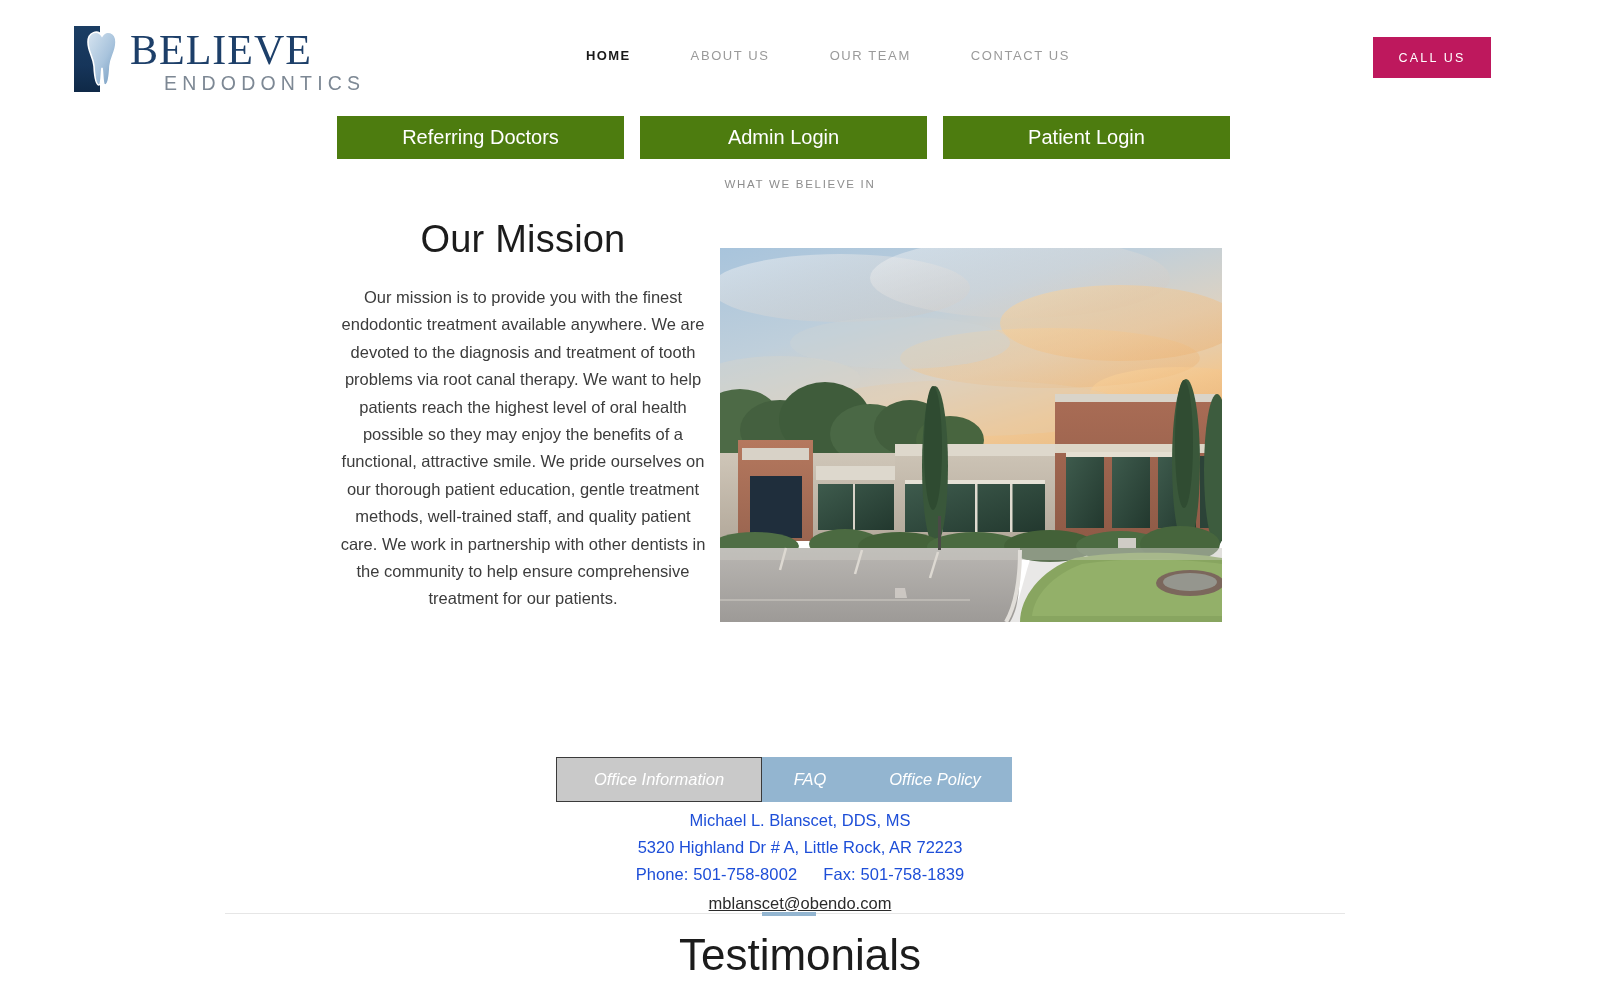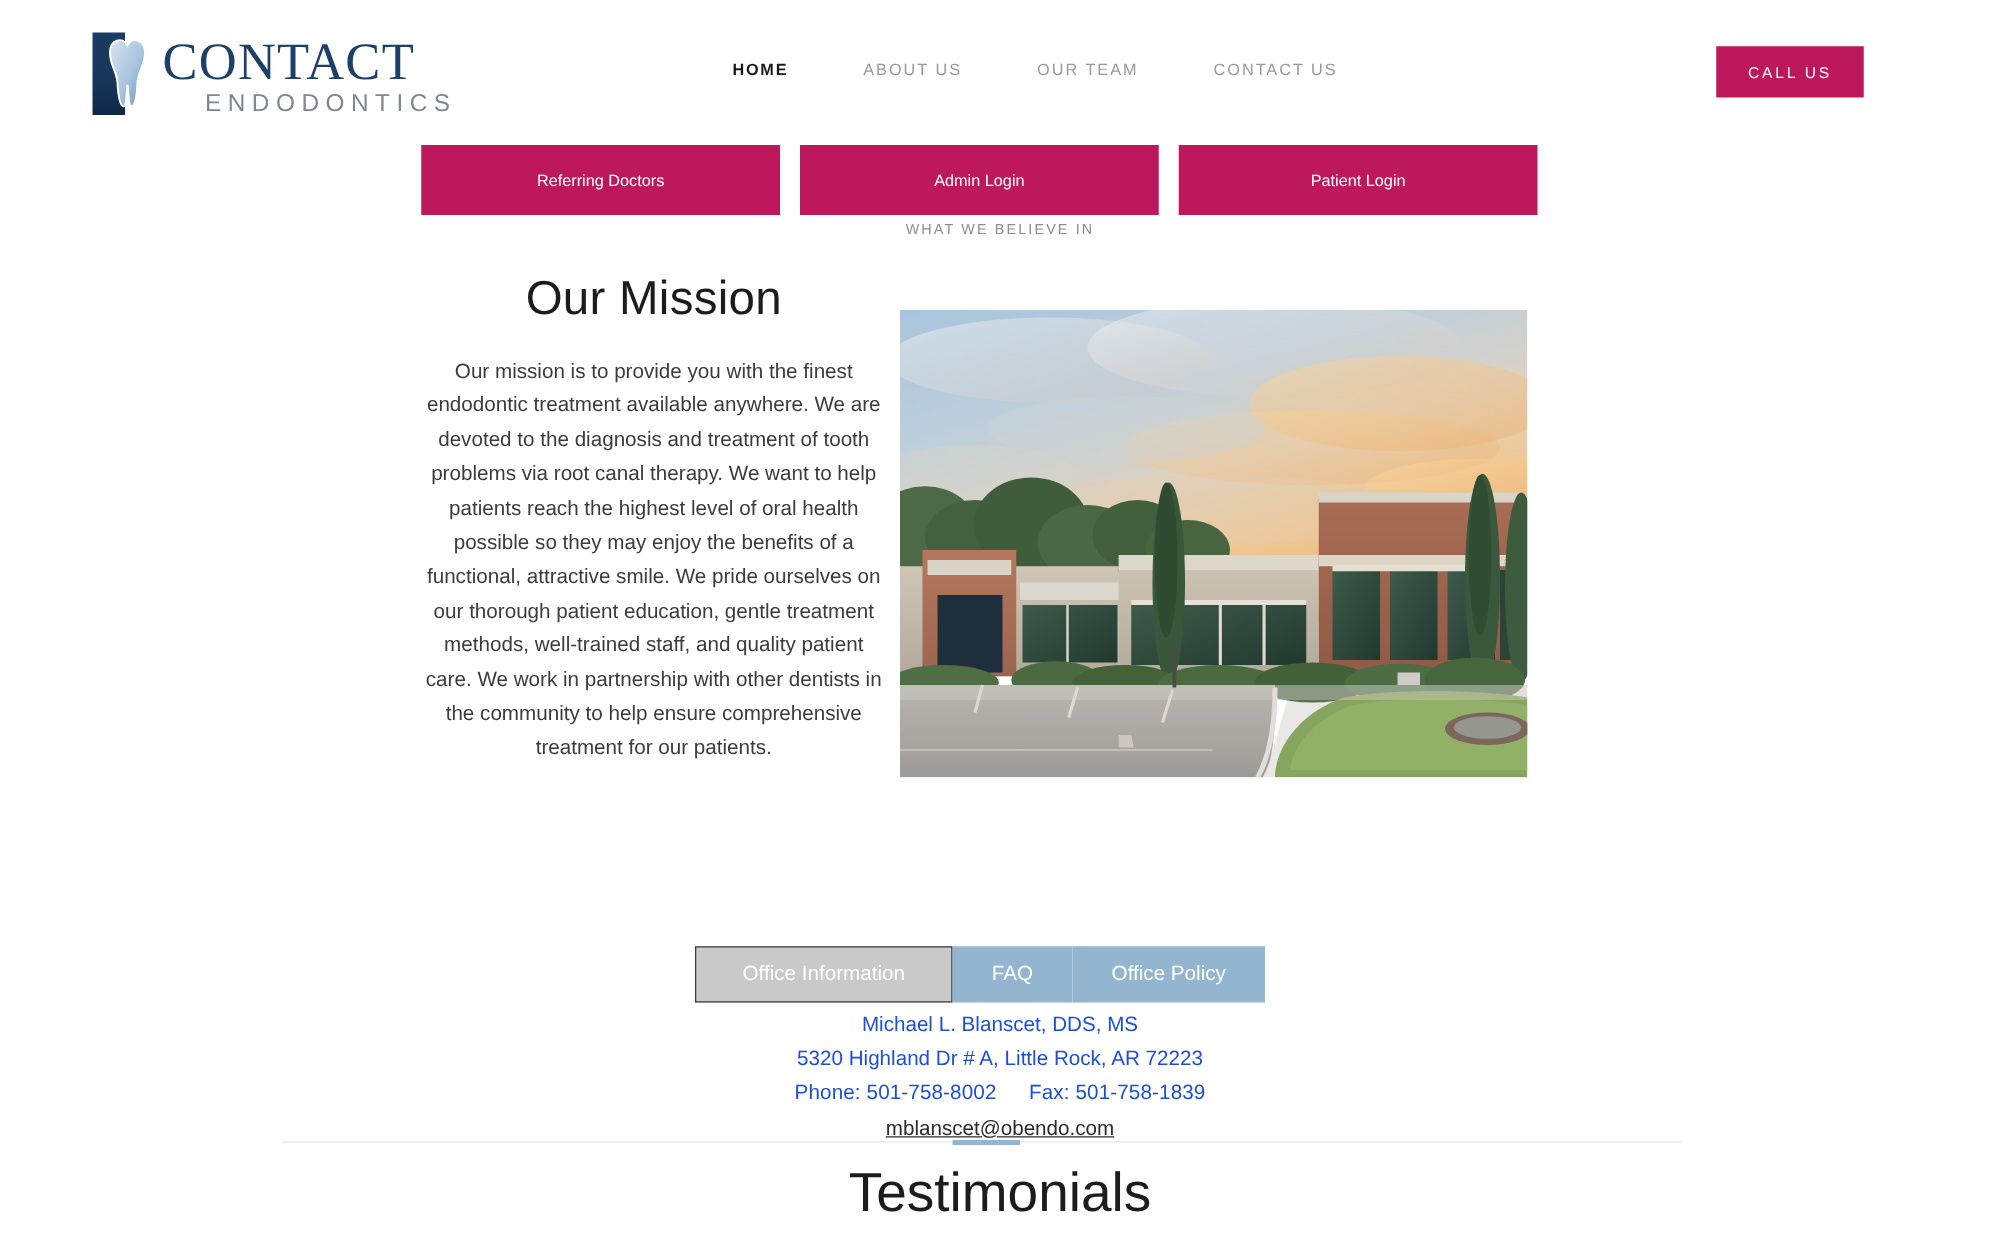--- a/index.html
+++ b/index.html
@@ -99,24 +99,24 @@
   
   .quicklinks {
     position: absolute;
     left: 337px;
     top: 116px;
     display: flex;
     gap: 16px;
   }
   .ql-btn {
     width: 287px;
-    height: 56px;
-    background: #be185d;
+    height: 43px;
+    background: #4d7c0f;
     color: #ffffff;
-    font-size: 13px;
+    font-size: 20px;
     display: flex;
     align-items: center;
     justify-content: center;
     cursor: pointer;
   }
 
   
   .eyebrow {
     position: absolute;
     left: 0; right: 0;
@@ -168,20 +168,21 @@
   }
   .tab {
     display: flex;
     align-items: center;
     justify-content: center;
     color: #ffffff;
     font-size: 16.5px;
     background: #93b5d0;
     cursor: pointer;
     height: 45px;
+    font-style: italic;
   }
   .tab.active {
     background: #c9c9c9;
     border: 1px solid #3a3a3a;
   }
   .tab-office { width: 206px; }
   .tab-faq { width: 96px; }
   .tab-policy { width: 154px; }
 
   .office-info {
@@ -250,21 +251,21 @@
           <linearGradient id="toothgrad" x1="0" y1="0" x2="1" y2="1">
             <stop offset="0%" stop-color="#d6e4f0"></stop>
             <stop offset="55%" stop-color="#a9c4dd"></stop>
             <stop offset="100%" stop-color="#6e97bd"></stop>
           </linearGradient>
         </defs>
         <path d="M10 14 C10 4, 20 1, 24 8 C28 1, 38 4, 38 14 C38 24, 33 28, 32 38 C31.5 48, 30 57, 27 57 C24.5 57, 25 46, 24 40 C23 46, 23.5 57, 21 57 C18 57, 16.5 48, 16 38 C15 28, 10 24, 10 14 Z" fill="url(#toothgrad)" stroke="#ffffff" stroke-width="1.6"></path>
       </svg>
     </div>
     <div class="logo-text">
-      <span class="logo-main">CONTACT</span>
+      <span class="logo-main">BELIEVE</span>
       <span class="logo-sub">ENDODONTICS</span>
     </div>
   </div>
 
   <nav class="nav">
     <a href="#" class="active">HOME</a>
     <a href="#">ABOUT US</a>
     <a href="#">OUR TEAM</a>
     <a href="#">CONTACT US</a>
   </nav>

